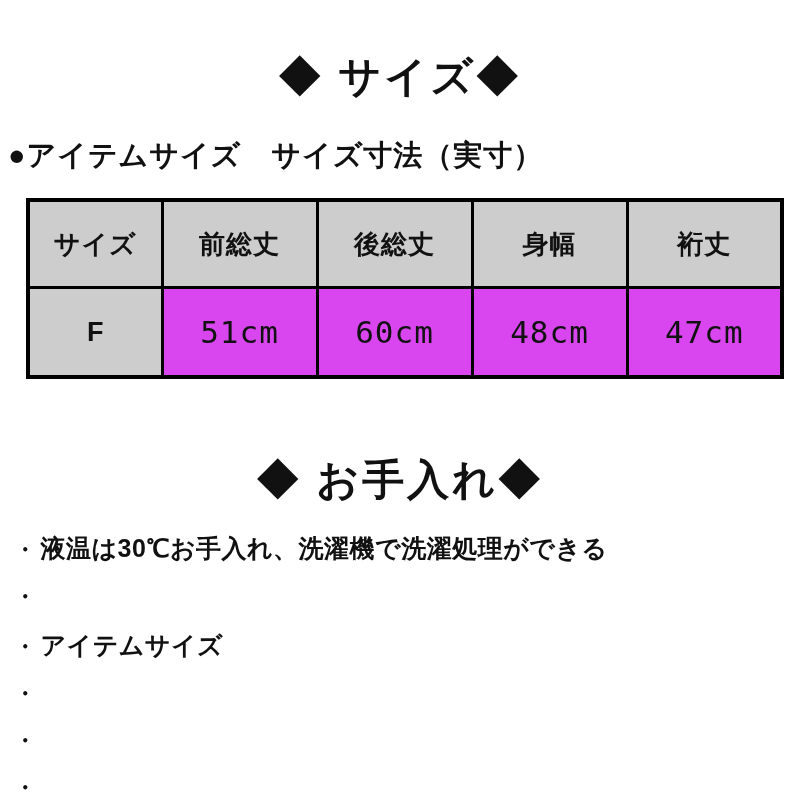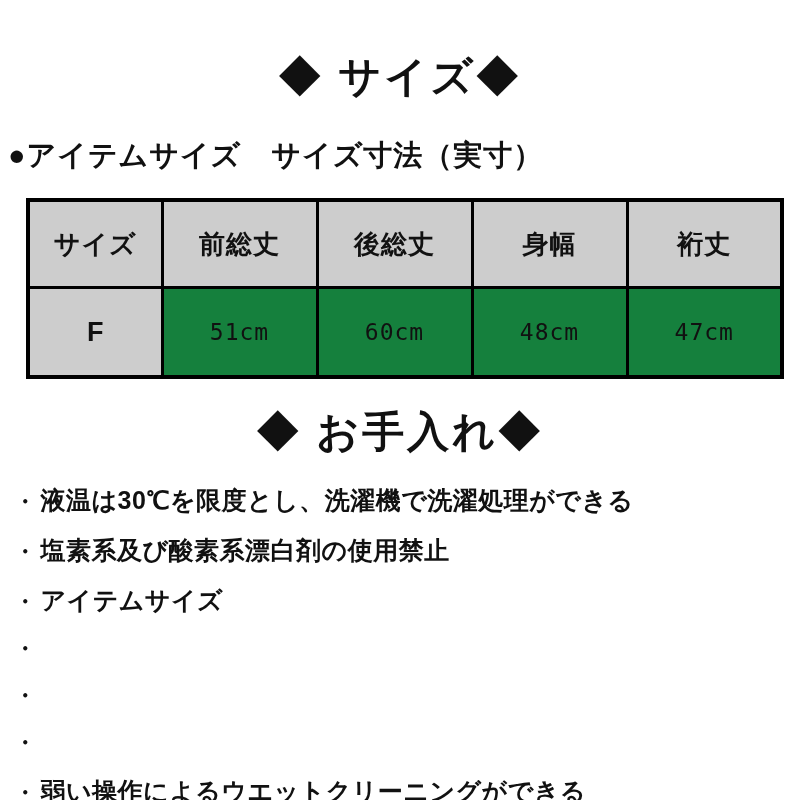--- a/index.html
+++ b/index.html
@@ -19,21 +19,21 @@
     text-align: center;
     font-size: 42px;
     font-weight: bold;
     letter-spacing: 3px;
     line-height: 1.1;
   }
   .size-title {
     padding-top: 26px;
   }
   .care-title {
-    margin-top: 30px;
+    margin-top: 78px;
   }
   .size-subtitle {
     font-size: 29px;
     font-weight: bold;
     margin: 36px 0 0 8px;
     letter-spacing: 1px;
   }
   table.size-table {
     border-collapse: collapse;
     table-layout: fixed;
@@ -56,23 +56,23 @@
     font-size: 26px;
     font-weight: bold;
     letter-spacing: 1px;
   }
   table.size-table td.size-cell {
     background: #cdcdcd;
     font-size: 27px;
     font-weight: 600;
   }
   table.size-table td.value-cell {
-    background: #15803d;
+    background: #d946ef;
     font-family: "DejaVu Sans Mono", monospace;
-    font-size: 23px;
+    font-size: 31px;
     font-weight: normal;
     letter-spacing: 1px;
   }
   ul.care-list {
     list-style: none;
     margin: 20px 0 0 14px;
     padding: 0;
   }
   ul.care-list li {
     display: flex;
@@ -120,25 +120,24 @@
     <td class="value-cell">47cm</td>
   </tr>
 </tbody>
   </table>
 
 <h1 class="section-title care-title">◆ お手入れ◆</h1>
 
 <ul class="care-list">
   <li>
     <span class="bullet">・</span>
-    <span>液温は30℃を限度とし、洗濯機で洗濯処理ができる</span>
+    <span>液温は30℃お手入れ、洗濯機で洗濯処理ができる</span>
   </li>
   <li>
     <span class="bullet">・</span>
-    <span>塩素系及び酸素系漂白剤の使用禁止</span>
   </li>
   <li>
     <span class="bullet">・</span>
     <span>アイテムサイズ</span>
   </li>
   <li>
     <span class="bullet">・</span>
   </li>
   <li>
     <span class="bullet">・</span>

